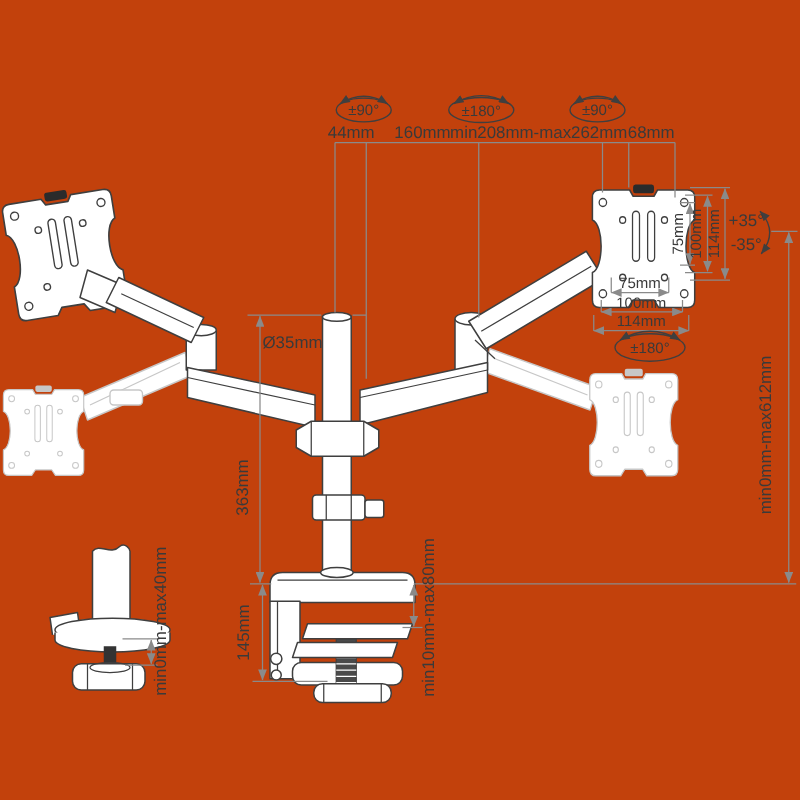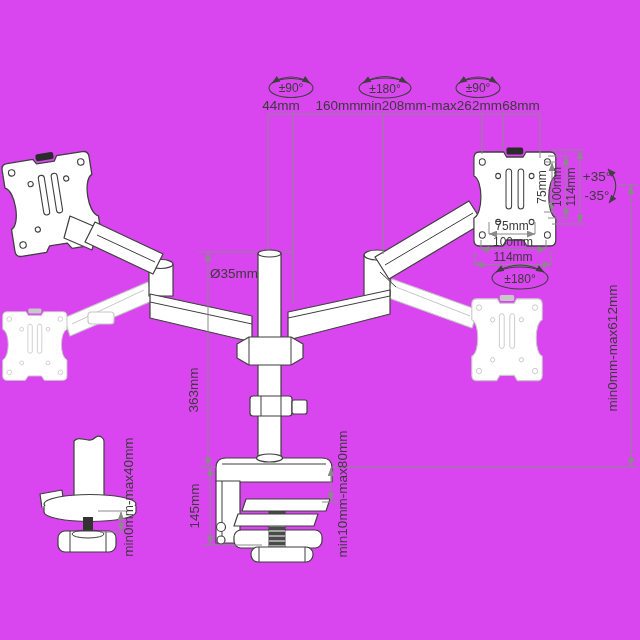--- a/index.html
+++ b/index.html
@@ -1,16 +1,16 @@
 <!DOCTYPE html>
 <html><head>
 <meta charset="utf-8">
 <style>
   html,body{margin:0;padding:0;background:#ffffff;}
-  .stage{width:640px;height:640px;position:relative;background:#d946ef;overflow:hidden;
+  .stage{width:640px;height:640px;position:relative;background:#c2410c;overflow:hidden;
          font-family:"Liberation Sans", sans-serif;}
   svg{display:block;}
   text{font-family:"Liberation Sans", sans-serif; fill:#3a3a3a;}
   .dim{stroke:#8a8a8a;stroke-width:1;fill:none;}
   .hw{stroke:#3f3f3f;stroke-width:1.2;fill:#ffffff;stroke-linejoin:round;}
   .hwl{stroke:#3f3f3f;stroke-width:1;fill:none;}
   .dark{fill:#333333;stroke:none;}
   .ghost{stroke:#c7c7c7;stroke-width:1.1;fill:#ffffff;stroke-linejoin:round;}
   .ghostl{stroke:#c7c7c7;stroke-width:1;fill:none;}
   .solid-plate{color:#3f3f3f;--tab:#2b2b2b;}

